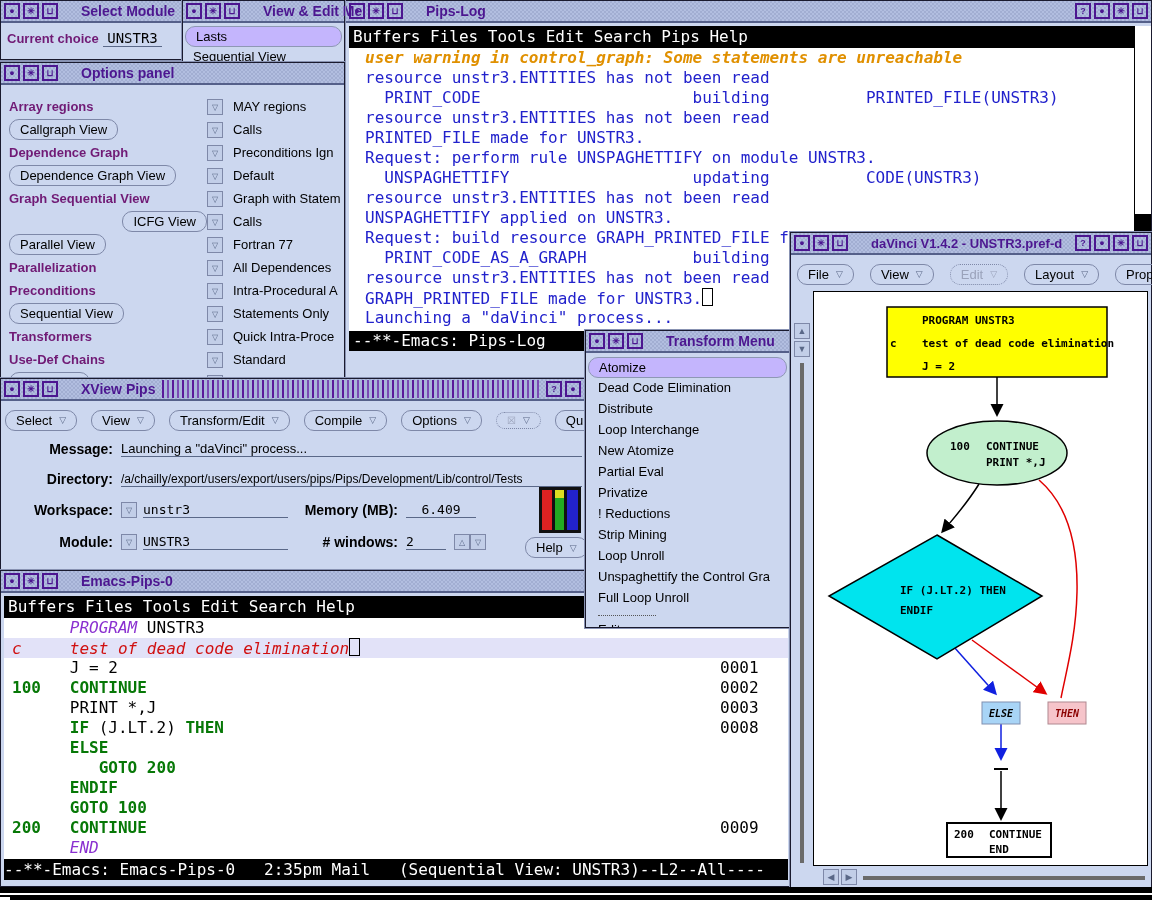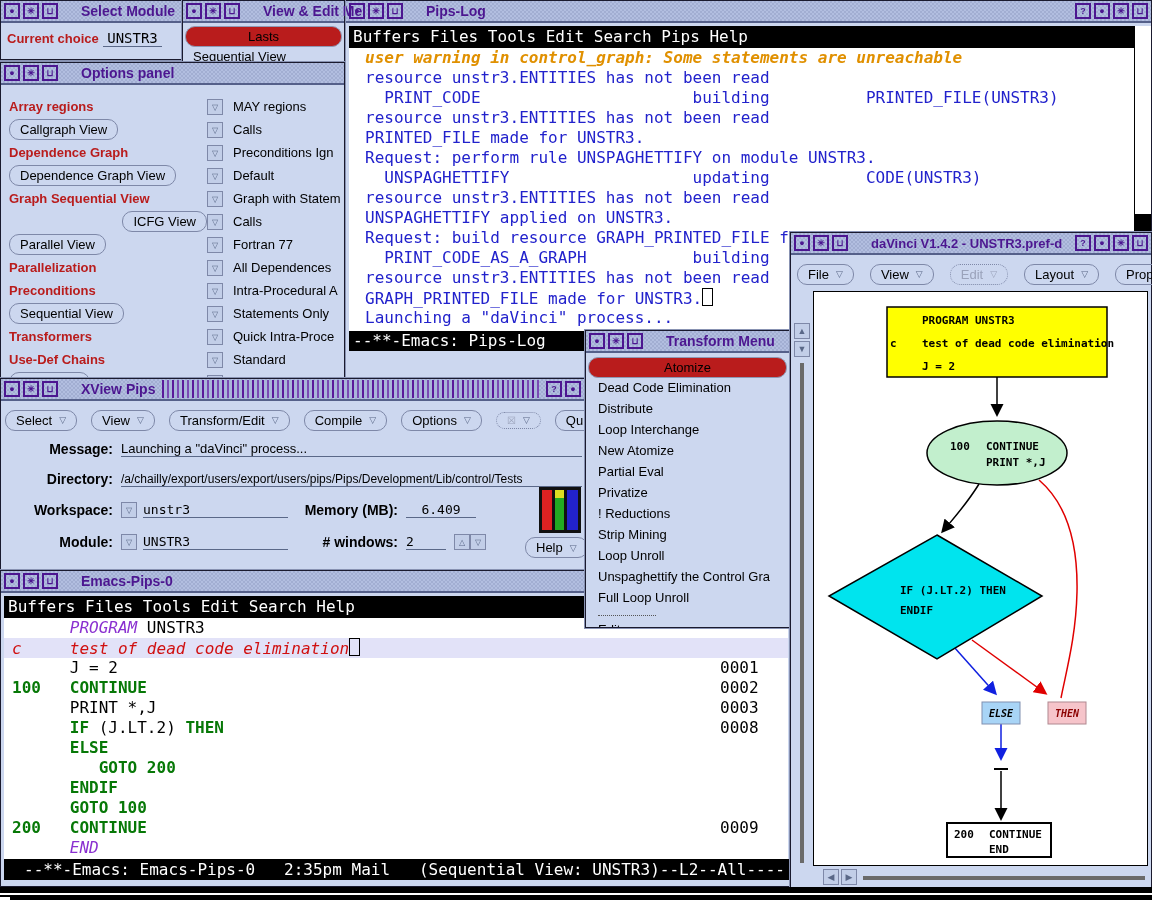--- a/index.html
+++ b/index.html
@@ -22,22 +22,22 @@
   .kw{color:#077807;font-weight:bold;}
   .pur{color:#8a30d0;font-style:italic;}
   .cmt{color:#d01010;font-style:italic;}
   .hilite{background:#e2e2f8;}
   .lnum{position:absolute;left:716px;top:0;color:#000;}
   .cursor{display:inline-block;width:9px;height:16px;border:1px solid #000;vertical-align:-2px;}
   .fieldlbl{font-weight:bold;font-size:14px;color:#000;text-align:right;display:inline-block;}
   .uline{border-bottom:1px solid #5a6888;}
   .mrow{position:absolute;display:flex;align-items:center;}
   .menuitem{font-size:13px;color:#000;padding:2px 10px;white-space:nowrap;}
-  .sel{border:1px solid #8e98b4;border-radius:10px;background:#b91c1c;text-align:center;}
-  .optlbl{font-weight:bold;font-size:13px;color:#b91c1c;}
+  .sel{border:1px solid #8e98b4;border-radius:10px;background:#c4b5fd;}
+  .optlbl{font-weight:bold;font-size:13px;color:#701a75;}
   .track{background:#6a6a6a;}
   .scrbtn{width:16px;height:16px;border:1px solid #7e88a8;background:#c2cee8;color:#5a6888;font-size:9px;line-height:14px;text-align:center;box-sizing:border-box;}
 </style>
 </head>
 <body>
 
 <div class="win" style="left:345px;top:0;width:807px;height:378px;">
   <div class="tb">
     <span class="wicon">●</span>
     <span class="wicon">✳</span>
@@ -262,21 +262,21 @@
     <div class="codeline"><span class="kw">100</span><span>   </span><span class="kw">CONTINUE</span><span class="lnum">0002</span></div>
     <div class="codeline"><span>      PRINT *,J</span><span class="lnum">0003</span></div>
     <div class="codeline"><span>      </span><span class="kw">IF</span><span> (J.LT.2) </span><span class="kw">THEN</span><span class="lnum">0008</span></div>
     <div class="codeline"><span class="kw">      ELSE</span></div>
     <div class="codeline"><span class="kw">         GOTO 200</span></div>
     <div class="codeline"><span class="kw">      ENDIF</span></div>
     <div class="codeline"><span class="kw">      GOTO 100</span></div>
     <div class="codeline"><span class="kw">200</span><span>   </span><span class="kw">CONTINUE</span><span class="lnum">0009</span></div>
     <div class="codeline"><span>      </span><span class="pur">END</span></div>
   </div>
-  <div class="blk" style="left:3px;top:288px;width:784px;height:21px;line-height:21px;padding-left:20px;">--**-Emacs: Emacs-Pips-0   2:35pm Mail   (Sequential View: UNSTR3)--L2--All----</div>
+  <div class="blk" style="left:3px;top:288px;width:784px;height:21px;line-height:21px;padding-left:0;">--**-Emacs: Emacs-Pips-0   2:35pm Mail   (Sequential View: UNSTR3)--L2--All----</div>
 </div>
 
 <div class="win" style="left:585px;top:330px;width:205px;height:298px;overflow:hidden;">
   <div class="tb">
     <span class="wicon">●</span>
     <span class="wicon">✳</span>
     <span class="wicon">⊔</span>
     <span class="t">Transform Menu</span>
   </div>
   <div style="padding:4px 2px 0 2px;">

